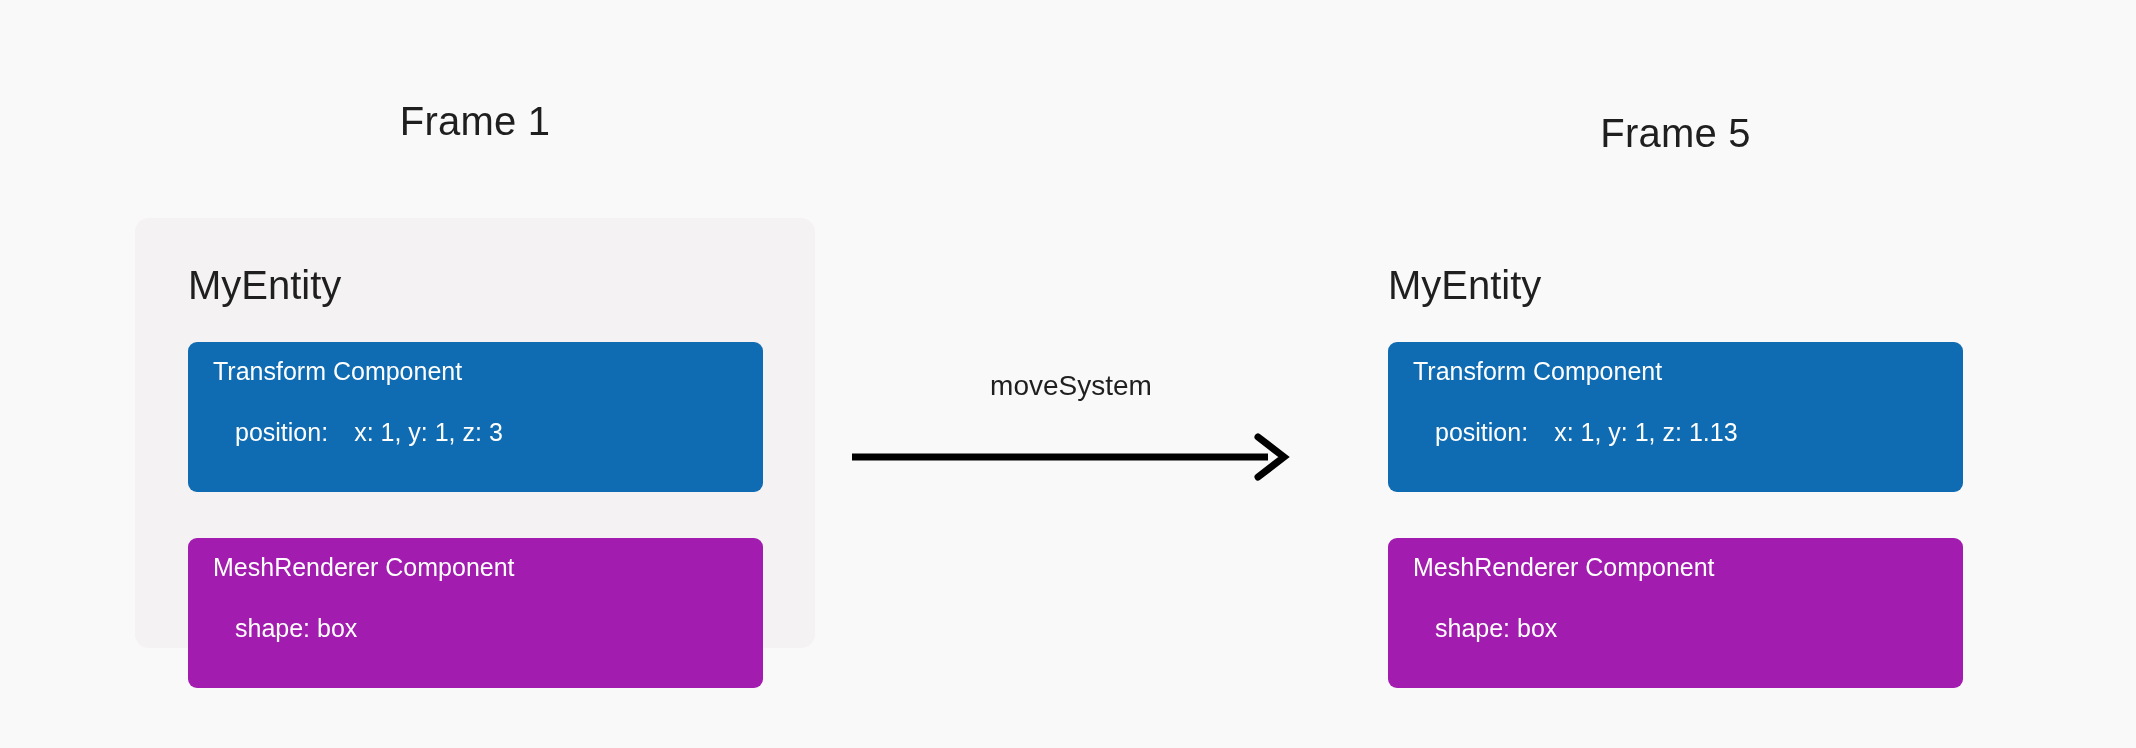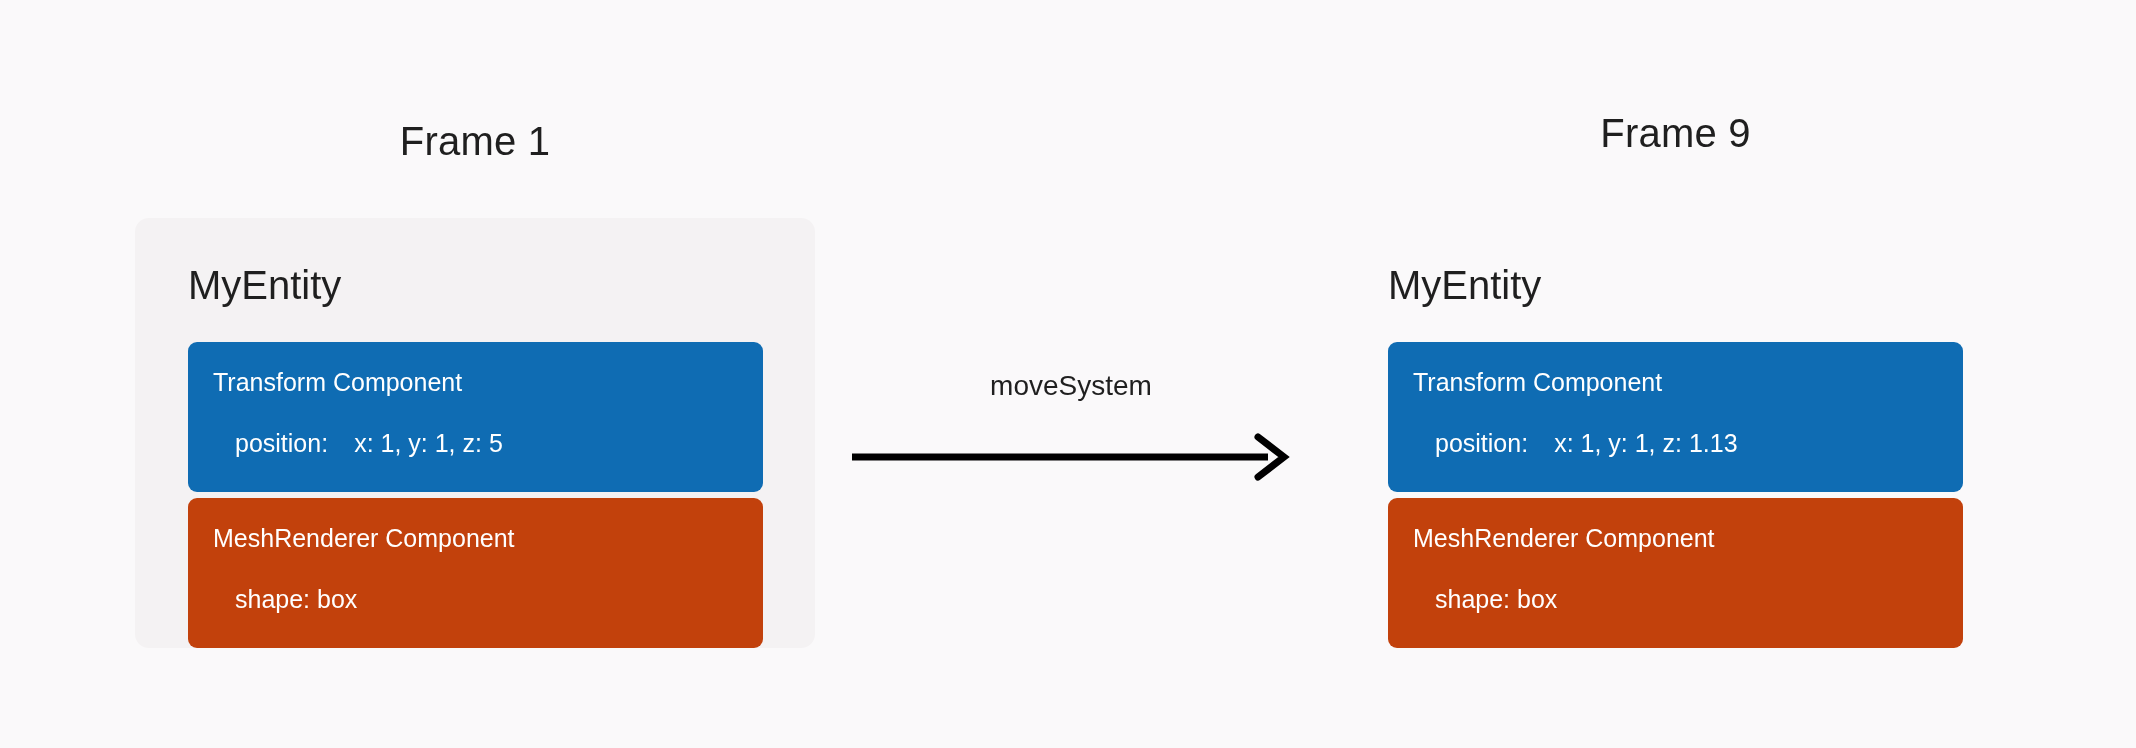--- a/index.html
+++ b/index.html
@@ -27,21 +27,21 @@
     position: absolute;
     font-size: 40px;
     color: #1f1f1f;
     font-weight: 400;
     letter-spacing: 0.2px;
     white-space: nowrap;
     text-align: center;
   }
   #frame1-title {
     left: 135px;
-    top: 119px;
+    top: 99px;
     width: 680px;
   }
   #frame2-title {
     left: 1388px;
     top: 111px;
     width: 575px;
   }
 
   
   .entity-card {
@@ -74,27 +74,28 @@
   }
   #frame1-entity-name { left: 53px; top: 45px; }
   #frame2-entity-name { left: 0px;  top: 45px; }
 
   
   .component {
     position: absolute;
     box-sizing: border-box;
     border-radius: 9px;
     padding-left: 25px;
-    padding-top: 28px;
+    padding-top: 17px;
   }
   .component.transform {
     background: #0f6cb3;
   }
   .component.mesh {
-    background: #c2410c;
+    background: #a21caf;
+    margin-top: 40px;
   }
 
   
   #f1-transform {
     left: 53px;  top: 124px;  width: 575px; height: 150px;
   }
   #f1-mesh {
     left: 53px;  top: 280px;  width: 575px; height: 150px;
   }
   
@@ -163,21 +164,21 @@
   <div class="frame-title" id="frame1-title">Frame 1</div>
 
   <div class="entity-card">
 
     <div class="entity-name" id="frame1-entity-name">MyEntity</div>
 
     <div class="component transform" id="f1-transform">
       <div class="component-title">Transform Component</div>
       <div class="component-field">
         <span class="field-key">position:</span>
-        <span class="field-value">x: 1, y: 1, z: 5</span>
+        <span class="field-value">x: 1, y: 1, z: 3</span>
       </div>
     </div>
 
     <div class="component mesh" id="f1-mesh">
       <div class="component-title">MeshRenderer Component</div>
       <div class="component-field">
         <span class="field-key">shape: box</span>
         <span class="field-value"></span>
       </div>
     </div>
@@ -185,21 +186,21 @@
   </div>
 
   <div class="system-group">
     <div class="system-label">moveSystem</div>
     <svg class="system-arrow" viewBox="0 0 442 50">
       <line x1="2" y1="25" x2="418" y2="25" stroke="#000000" stroke-width="7" stroke-linecap="butt"></line>
       <polyline points="408,5 434,25 408,45" fill="none" stroke="#000000" stroke-width="7" stroke-linecap="round" stroke-linejoin="miter"></polyline>
     </svg>
   </div>
 
-  <div class="frame-title" id="frame2-title">Frame 9</div>
+  <div class="frame-title" id="frame2-title">Frame 5</div>
 
   <div class="entity-plain">
 
     <div class="entity-name" id="frame2-entity-name">MyEntity</div>
 
     <div class="component transform" id="f2-transform">
       <div class="component-title">Transform Component</div>
       <div class="component-field">
         <span class="field-key">position:</span>
         <span class="field-value">x: 1, y: 1, z: 1.13</span>

